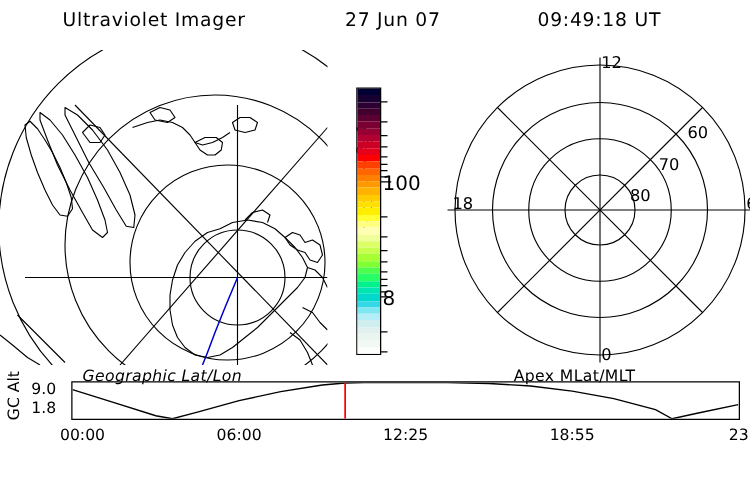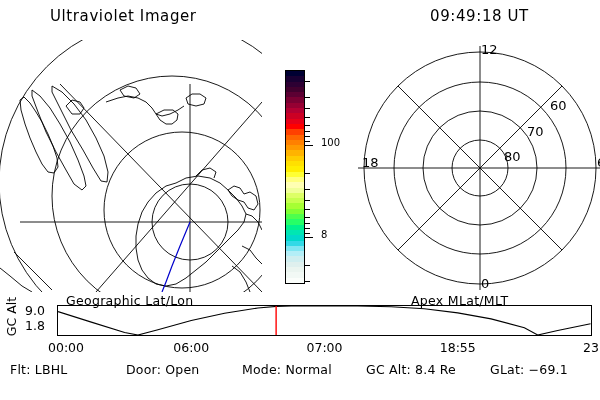--- a/index.html
+++ b/index.html
@@ -61,21 +61,21 @@
     width: 260px; height: 252px;
   }
   .panel-geo svg, .panel-apex svg { display: block; }
 
   .panel-caption {
     position: absolute;
     font-size: 12.5px;
     letter-spacing: 0.3px;
     white-space: nowrap;
   }
-  .cap-geo { left: 66px; top: 293px; }
+  .cap-geo { left: 66px; top: 293px; font-style: italic; }
   .cap-apex { left: 411px; top: 293px; }
 
   
   .cbar-wrap {
     position: absolute;
     left: 262px; top: 60px;
     width: 80px; height: 235px;
   }
   .cbar-axis-label {
     position: absolute;
@@ -104,22 +104,22 @@
   .cbar-tick {
     position: absolute;
     left: 0;
     width: 6px;
     height: 0;
     border-top: 1px solid #000;
   }
   .cbar-tick.major { width: 9px; }
   .cbar-lab {
     position: absolute;
-    left: 59px;
-    font-size: 10px;
+    left: 44px;
+    font-size: 16px;
     white-space: nowrap;
   }
 
   
   .orbit {
     position: absolute;
     left: 0; top: 303px;
     width: 600px; height: 36px;
   }
   .orbit-ylabel {
@@ -185,20 +185,21 @@
   .c3 { left: 366px; }
   .c4 { left: 490px; }
 </style>
 </head>
 <body>
 
 <div class="root">
 
   <div class="header">
     <div class="hdr-title">Ultraviolet Imager</div>
+    <div class="hdr-date">27 Jun 07</div>
     <div class="hdr-time">09:49:18 UT</div>
   </div>
 
   <div class="panel-geo">
     <svg width="262" height="252" viewBox="0 0 262 252">
       <g fill="none" stroke="#000000" stroke-width="0.9">
 
         <circle cx="190" cy="182" r="38"></circle>
         <circle cx="182" cy="170" r="78"></circle>
         <circle cx="172" cy="156" r="120"></circle>
@@ -359,28 +360,21 @@
     <div class="orbit-plot">
       <svg width="533" height="29" viewBox="0 0 533 29" preserveAspectRatio="none">
         <polyline id="orbit-line" fill="none" stroke="#000000" stroke-width="1.1" points="0.00,5.64 33.31,16.11 66.63,26.58 79.95,29.00 99.94,23.76 133.25,14.50 166.56,7.25 199.88,2.01 218.09,0.40 233.19,0.00 266.50,0.00 299.81,0.00 333.13,0.81 366.44,2.82 399.75,6.85 433.06,12.89 466.38,21.75 479.70,29.00 499.69,24.57 532.56,17.72"></polyline>
         <line id="orbit-marker" x1="218.12" y1="0" x2="218.12" y2="29" stroke="#ff0000" stroke-width="1.4"></line>
       </svg>
     </div>
   </div>
   <div class="xticks" id="xticks">
       <div class="xtick" style="left: 66px;">00:00</div>
       <div class="xtick" style="left: 191.25px;">06:00</div>
-      <div class="xtick" style="left: 324.5px;">07:00</div>
+      <div class="xtick" style="left: 324.5px;">12:25</div>
       <div class="xtick" style="left: 457.75px;">18:55</div>
       <div class="xtick" style="left: 601px;">23:59</div>
     </div>
 
   <div class="status">
-    <div class="status-row r1">
-      <div class="status-cell c0">Flt: LBHL</div>
-      <div class="status-cell c1">Door: Open</div>
-      <div class="status-cell c2">Mode: Normal</div>
-      <div class="status-cell c3">GC Alt: 8.4 Re</div>
-      <div class="status-cell c4">GLat: −69.1</div>
-    </div>
   </div>
 
 </div>
 
 </body></html>

